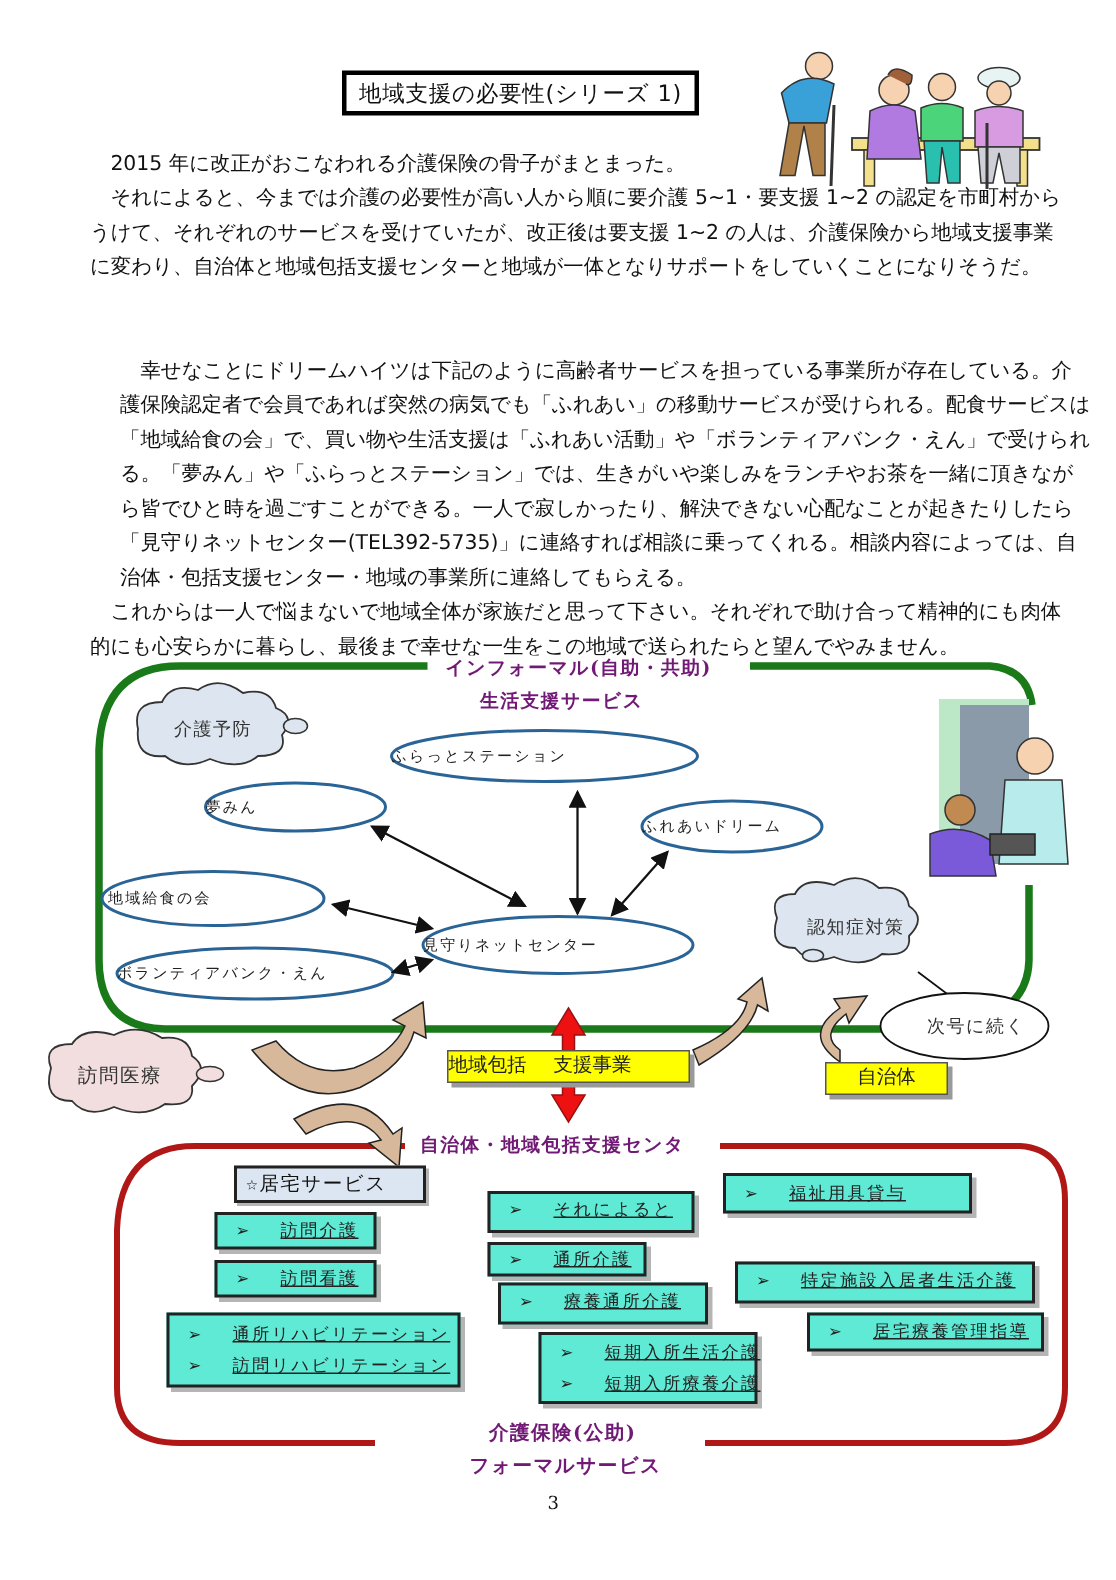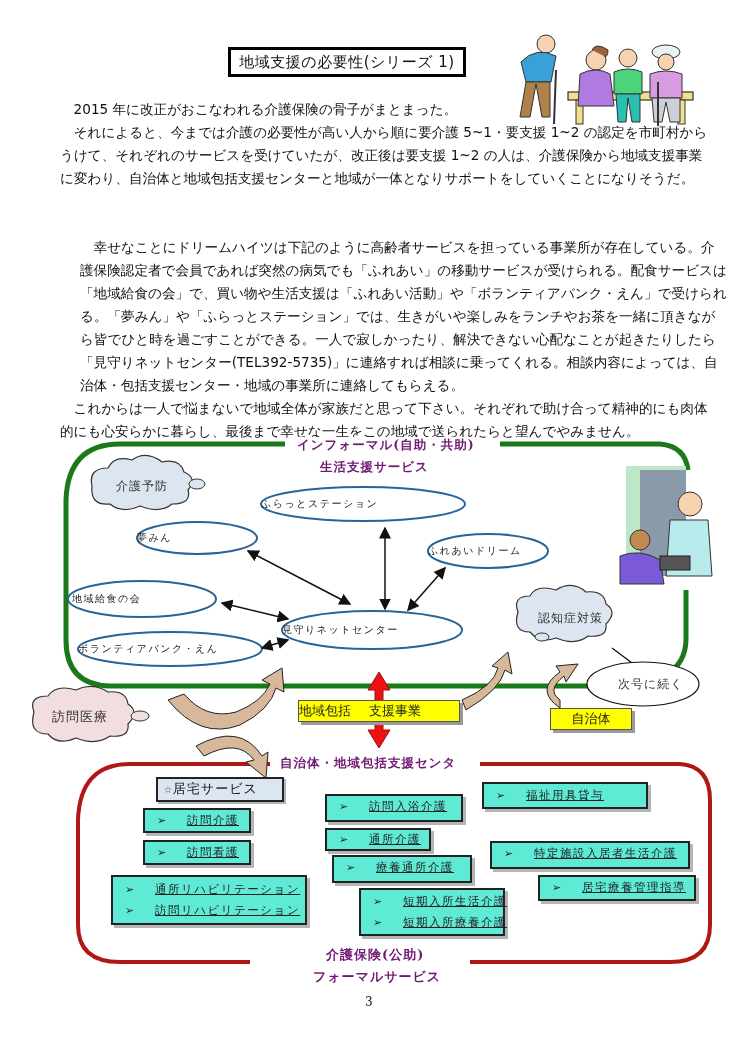--- a/index.html
+++ b/index.html
@@ -149,21 +149,21 @@
   <div class="svc-row"><span class="bullet">➢</span><span>訪問介護</span></div>
 </div>
 <div class="svc-box" style="left:143px;top:840px;width:104px">
   <div class="svc-row"><span class="bullet">➢</span><span>訪問看護</span></div>
 </div>
 <div class="svc-box" style="left:111px;top:875px;width:192px;padding:2px 0">
   <div class="svc-row"><span class="bullet">➢</span><span>通所リハビリテーション</span></div>
   <div class="svc-row"><span class="bullet">➢</span><span>訪問リハビリテーション</span></div>
 </div>
 <div class="svc-box" style="left:325px;top:794px;width:134px;height:24px">
-  <div class="svc-row"><span class="bullet">➢</span><span>訪問入浴介護</span></div>
+  <div class="svc-row"><span class="bullet">➢</span><span>それによると</span></div>
 </div>
 <div class="svc-box" style="left:325px;top:828px;width:102px">
   <div class="svc-row" style="height:19px;line-height:19px"><span class="bullet">➢</span><span>通所介護</span></div>
 </div>
 <div class="svc-box" style="left:332px;top:855px;width:136px;height:24px">
   <div class="svc-row"><span class="bullet">➢</span><span>療養通所介護</span></div>
 </div>
 <div class="svc-box" style="left:359px;top:888px;width:142px;padding:1px 0">
   <div class="svc-row"><span class="bullet">➢</span><span>短期入所生活介護</span></div>
   <div class="svc-row"><span class="bullet">➢</span><span>短期入所療養介護</span></div>

